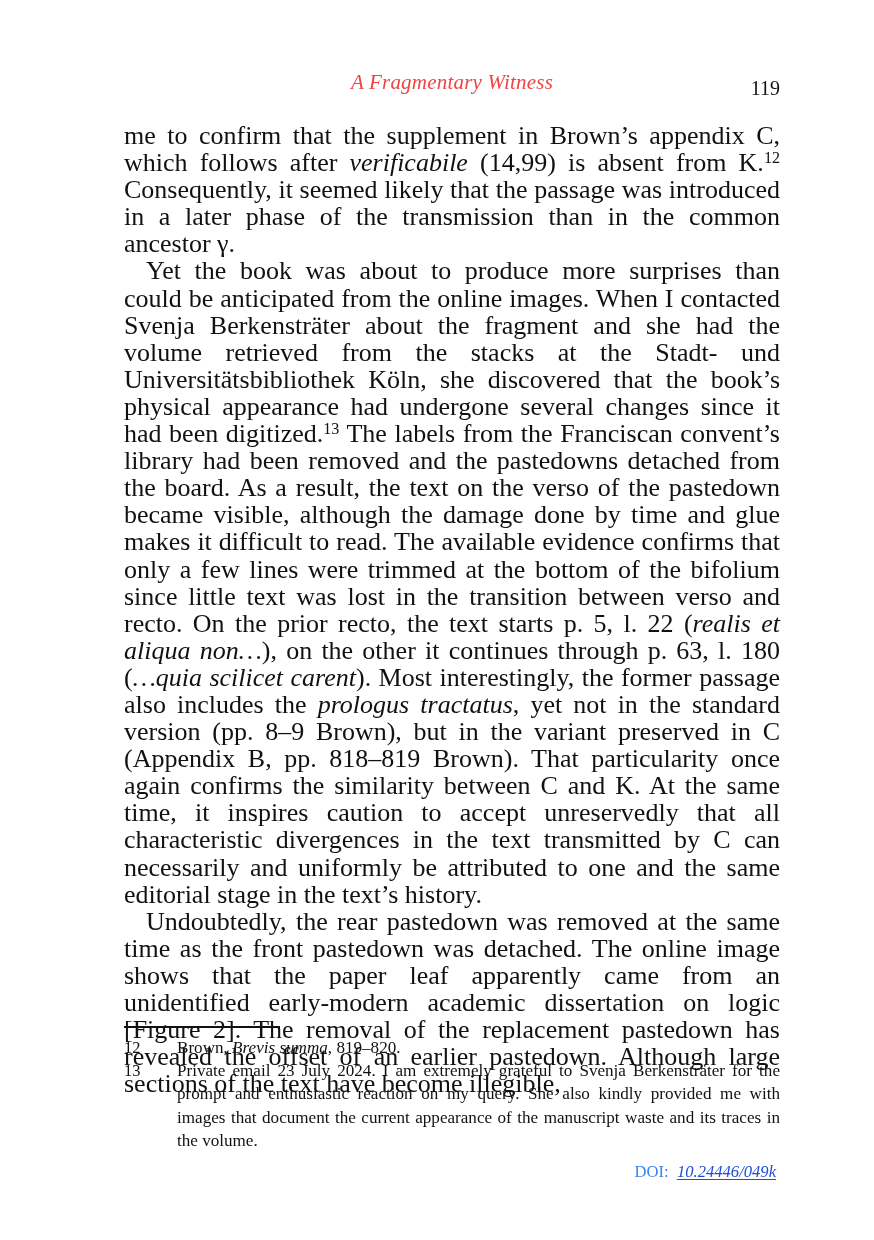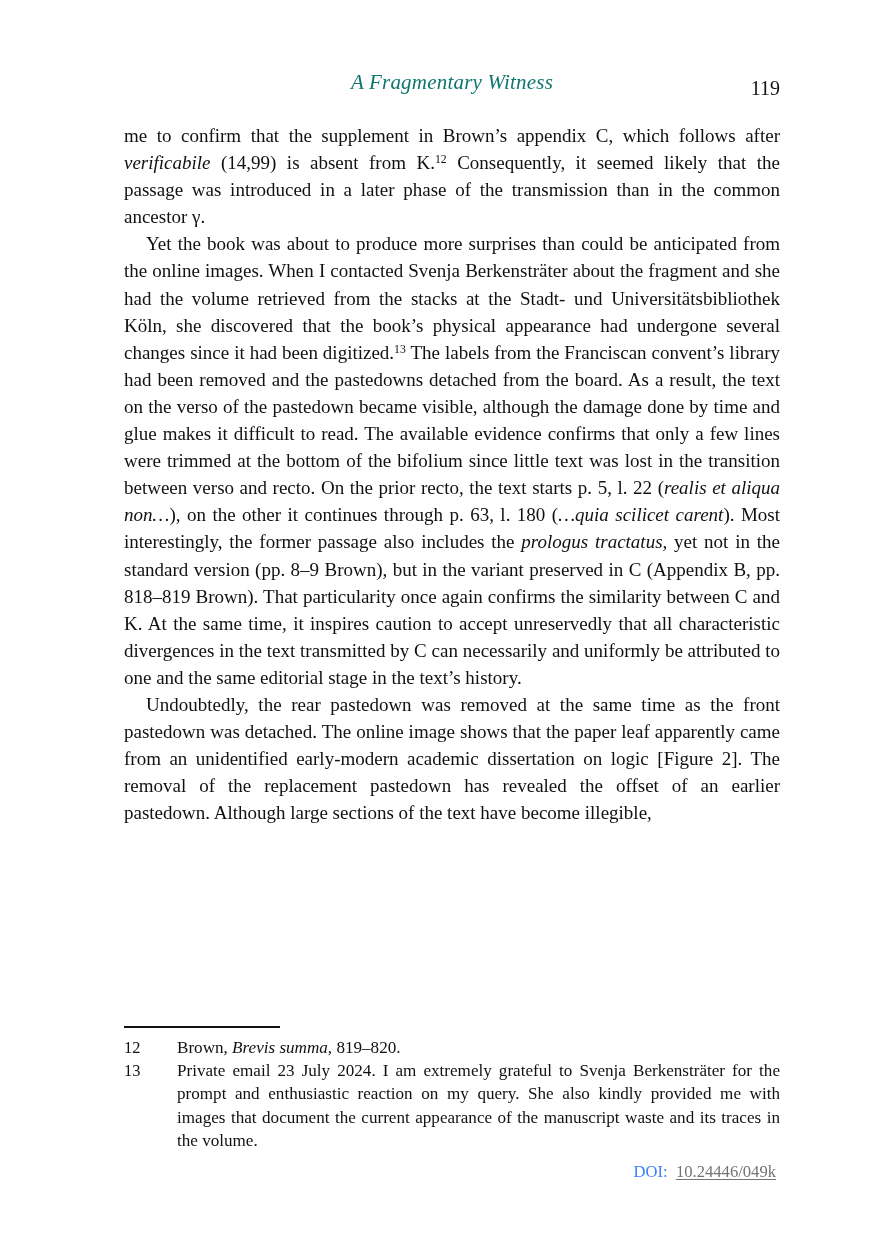--- a/index.html
+++ b/index.html
@@ -27,40 +27,40 @@
     width: 656px;
     height: 30px;
     display: flex;
     align-items: baseline;
     justify-content: center;
   }
   .runhead-title {
     font-style: italic;
     font-size: 21px;
     letter-spacing: 0.2px;
-    color: #0f766e;
+    color: #ef4444;
     white-space: nowrap;
   }
   .runhead-folio {
     position: absolute;
     right: 0;
     bottom: 0;
     font-size: 20px;
     color: #111111;
     font-variant-numeric: oldstyle-nums;
     text-align: right;
   }
 
   
   .body {
     position: absolute;
     left: 124px;
     top: 122px;
     width: 656px;
-    font-size: 19px;
+    font-size: 26px;
     line-height: 27.1px;
     text-align: justify;
     text-justify: inter-word;
     color: #111111;
     hyphens: none;
   }
   .body p {
     margin: 0;
     text-indent: 0;
   }
@@ -120,23 +120,24 @@
     right: 98px;
     top: 1162px;
     font-size: 16.6px;
     white-space: nowrap;
     color: #111111;
   }
   .doi-label {
     color: #3b82f6;
   }
   .doi-link {
-    color: #737373;
+    color: #1d4ed8;
     text-decoration: underline;
     text-underline-offset: 1.5px;
+    font-style: italic;
   }
 </style>
 </head>
 <body>
 
 <div class="page">
 
   <div class="runhead">
     <span class="runhead-title">A Fragmentary Witness</span>
     <span class="runhead-folio">119</span>

